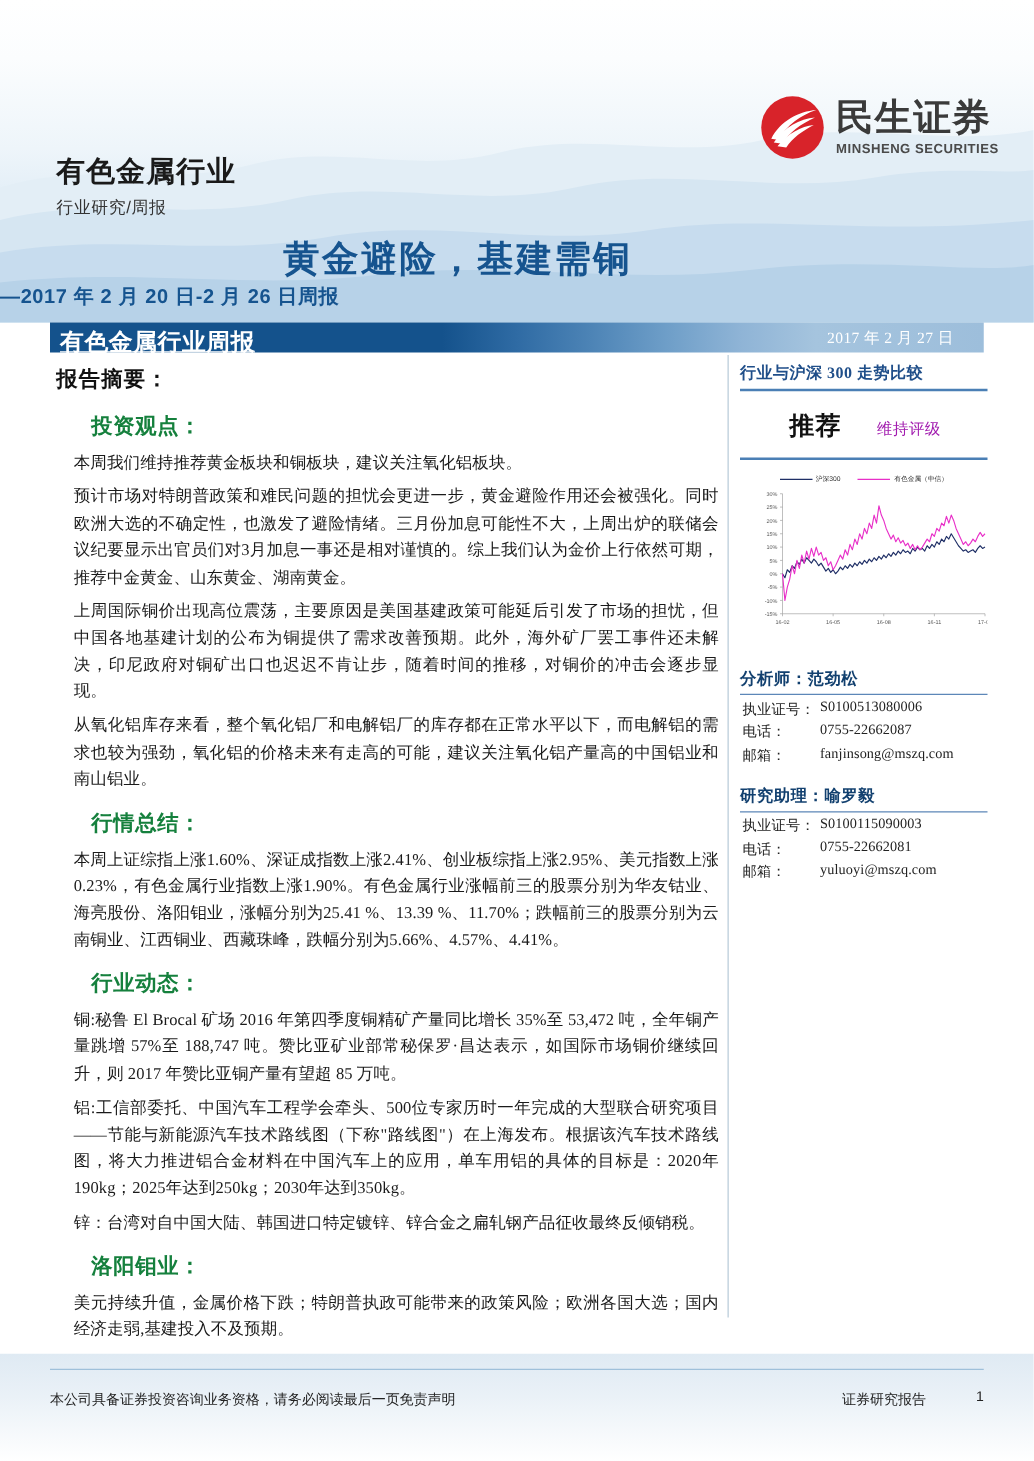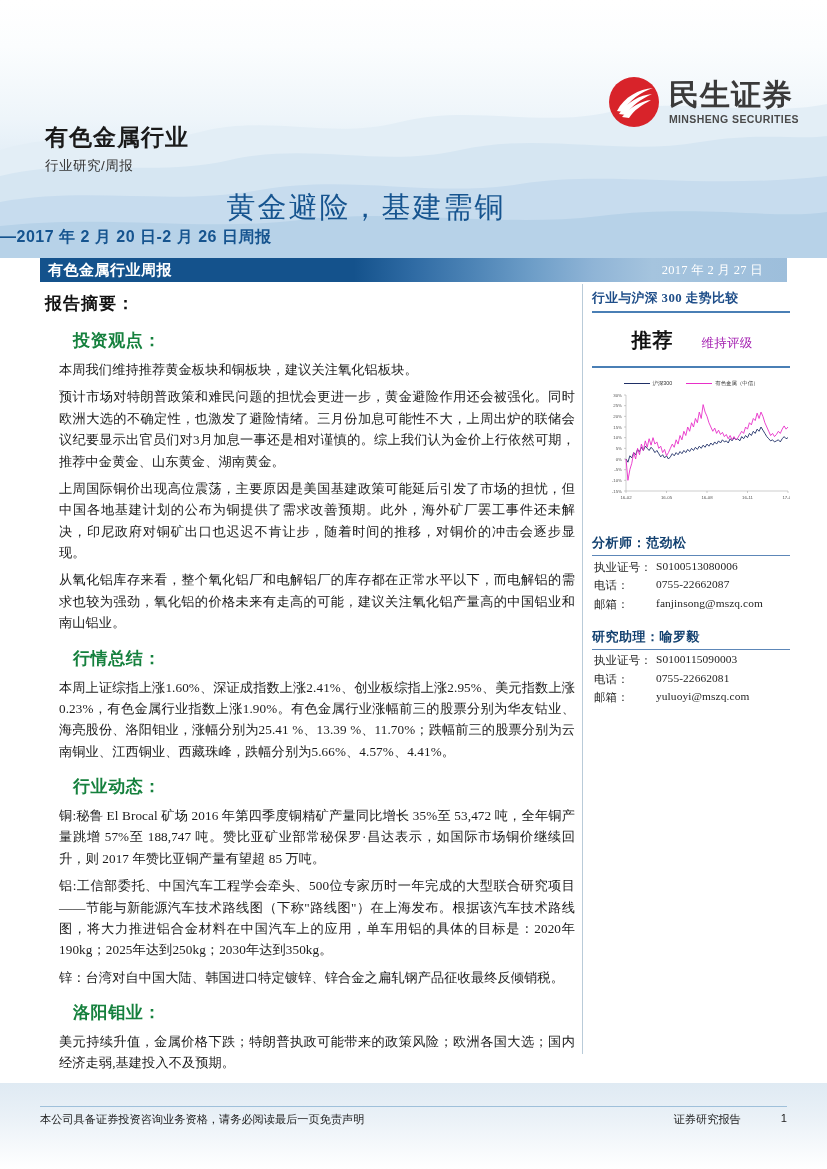--- a/index.html
+++ b/index.html
@@ -37,36 +37,36 @@
     font-size:23px;font-weight:bold;color:#1a1a1a;letter-spacing:1px;
   }
   .industry-sub{
     position:absolute;left:45px;top:157px;
     font-family:"Liberation Sans", sans-serif;
     font-size:13.5px;color:#333;letter-spacing:0.5px;
   }
   .doc-title{
     position:absolute;left:0;top:188px;width:732px;text-align:center;
     font-family:"Liberation Sans", sans-serif;
-    font-size:29px;font-weight:normal;color:#16548f;letter-spacing:2px;
+    font-size:29px;font-weight:bold;color:#16548f;letter-spacing:2px;
   }
   .doc-subtitle{
     position:absolute;left:0;top:227px;width:827px;text-align:left;
     font-family:"Liberation Sans", sans-serif;
     font-size:16px;font-weight:bold;color:#16548f;letter-spacing:0.5px;
   }
   
   .banner{
     position:absolute;left:40px;top:258px;width:747px;height:24px;
     background:linear-gradient(90deg,#14528c 0%,#14528c 42%,#2f6ba4 50%,#4d84b6 58%,#6e9ec8 66%,#8fb4d6 74%,#a5c4de 82%,#9dbedb 100%);
   }
   .banner-left{
     position:absolute;left:8px;top:3px;
     font-family:"Liberation Serif", serif;
-    font-size:15px;font-weight:bold;color:#ffffff;letter-spacing:0.5px;
+    font-size:19px;font-weight:bold;color:#ffffff;letter-spacing:0.5px;text-decoration:underline;
   }
   .banner-right{
     position:absolute;right:24px;top:4px;
     font-family:"Liberation Serif", serif;
     font-size:12.5px;color:#ffffff;letter-spacing:0.3px;
   }
   
   .body-wrap{position:absolute;left:0;top:282px;width:827px;height:800px;}
   .main-col{
     position:absolute;left:45px;top:10px;width:530px;
@@ -133,21 +133,21 @@
   .kv{
     display:flex;font-family:"Liberation Serif", serif;font-size:11.4px;color:#222;
     padding:3.5px 0 0 2px;
   }
   .kv .k{width:62px;flex:none;letter-spacing:0.2px;}
   .kv .v{letter-spacing:0.1px;word-break:break-all;}
   
   .footer{
     position:absolute;left:40px;bottom:42px;width:747px;
     border-top:1px solid #9fc0da;
-    padding-top:5px;
+    padding-top:16px;
     display:flex;justify-content:space-between;align-items:center;
     font-family:"Liberation Sans", sans-serif;
     font-size:11.2px;color:#222;
   }
   .footer-right{display:flex;gap:40px;}
   .footer-band{
     position:absolute;left:0;bottom:0;width:827px;height:86px;
     background:linear-gradient(180deg,#dfeaf3 0%,#eaf1f7 40%,#ffffff 100%);
     z-index:-1;
   }

